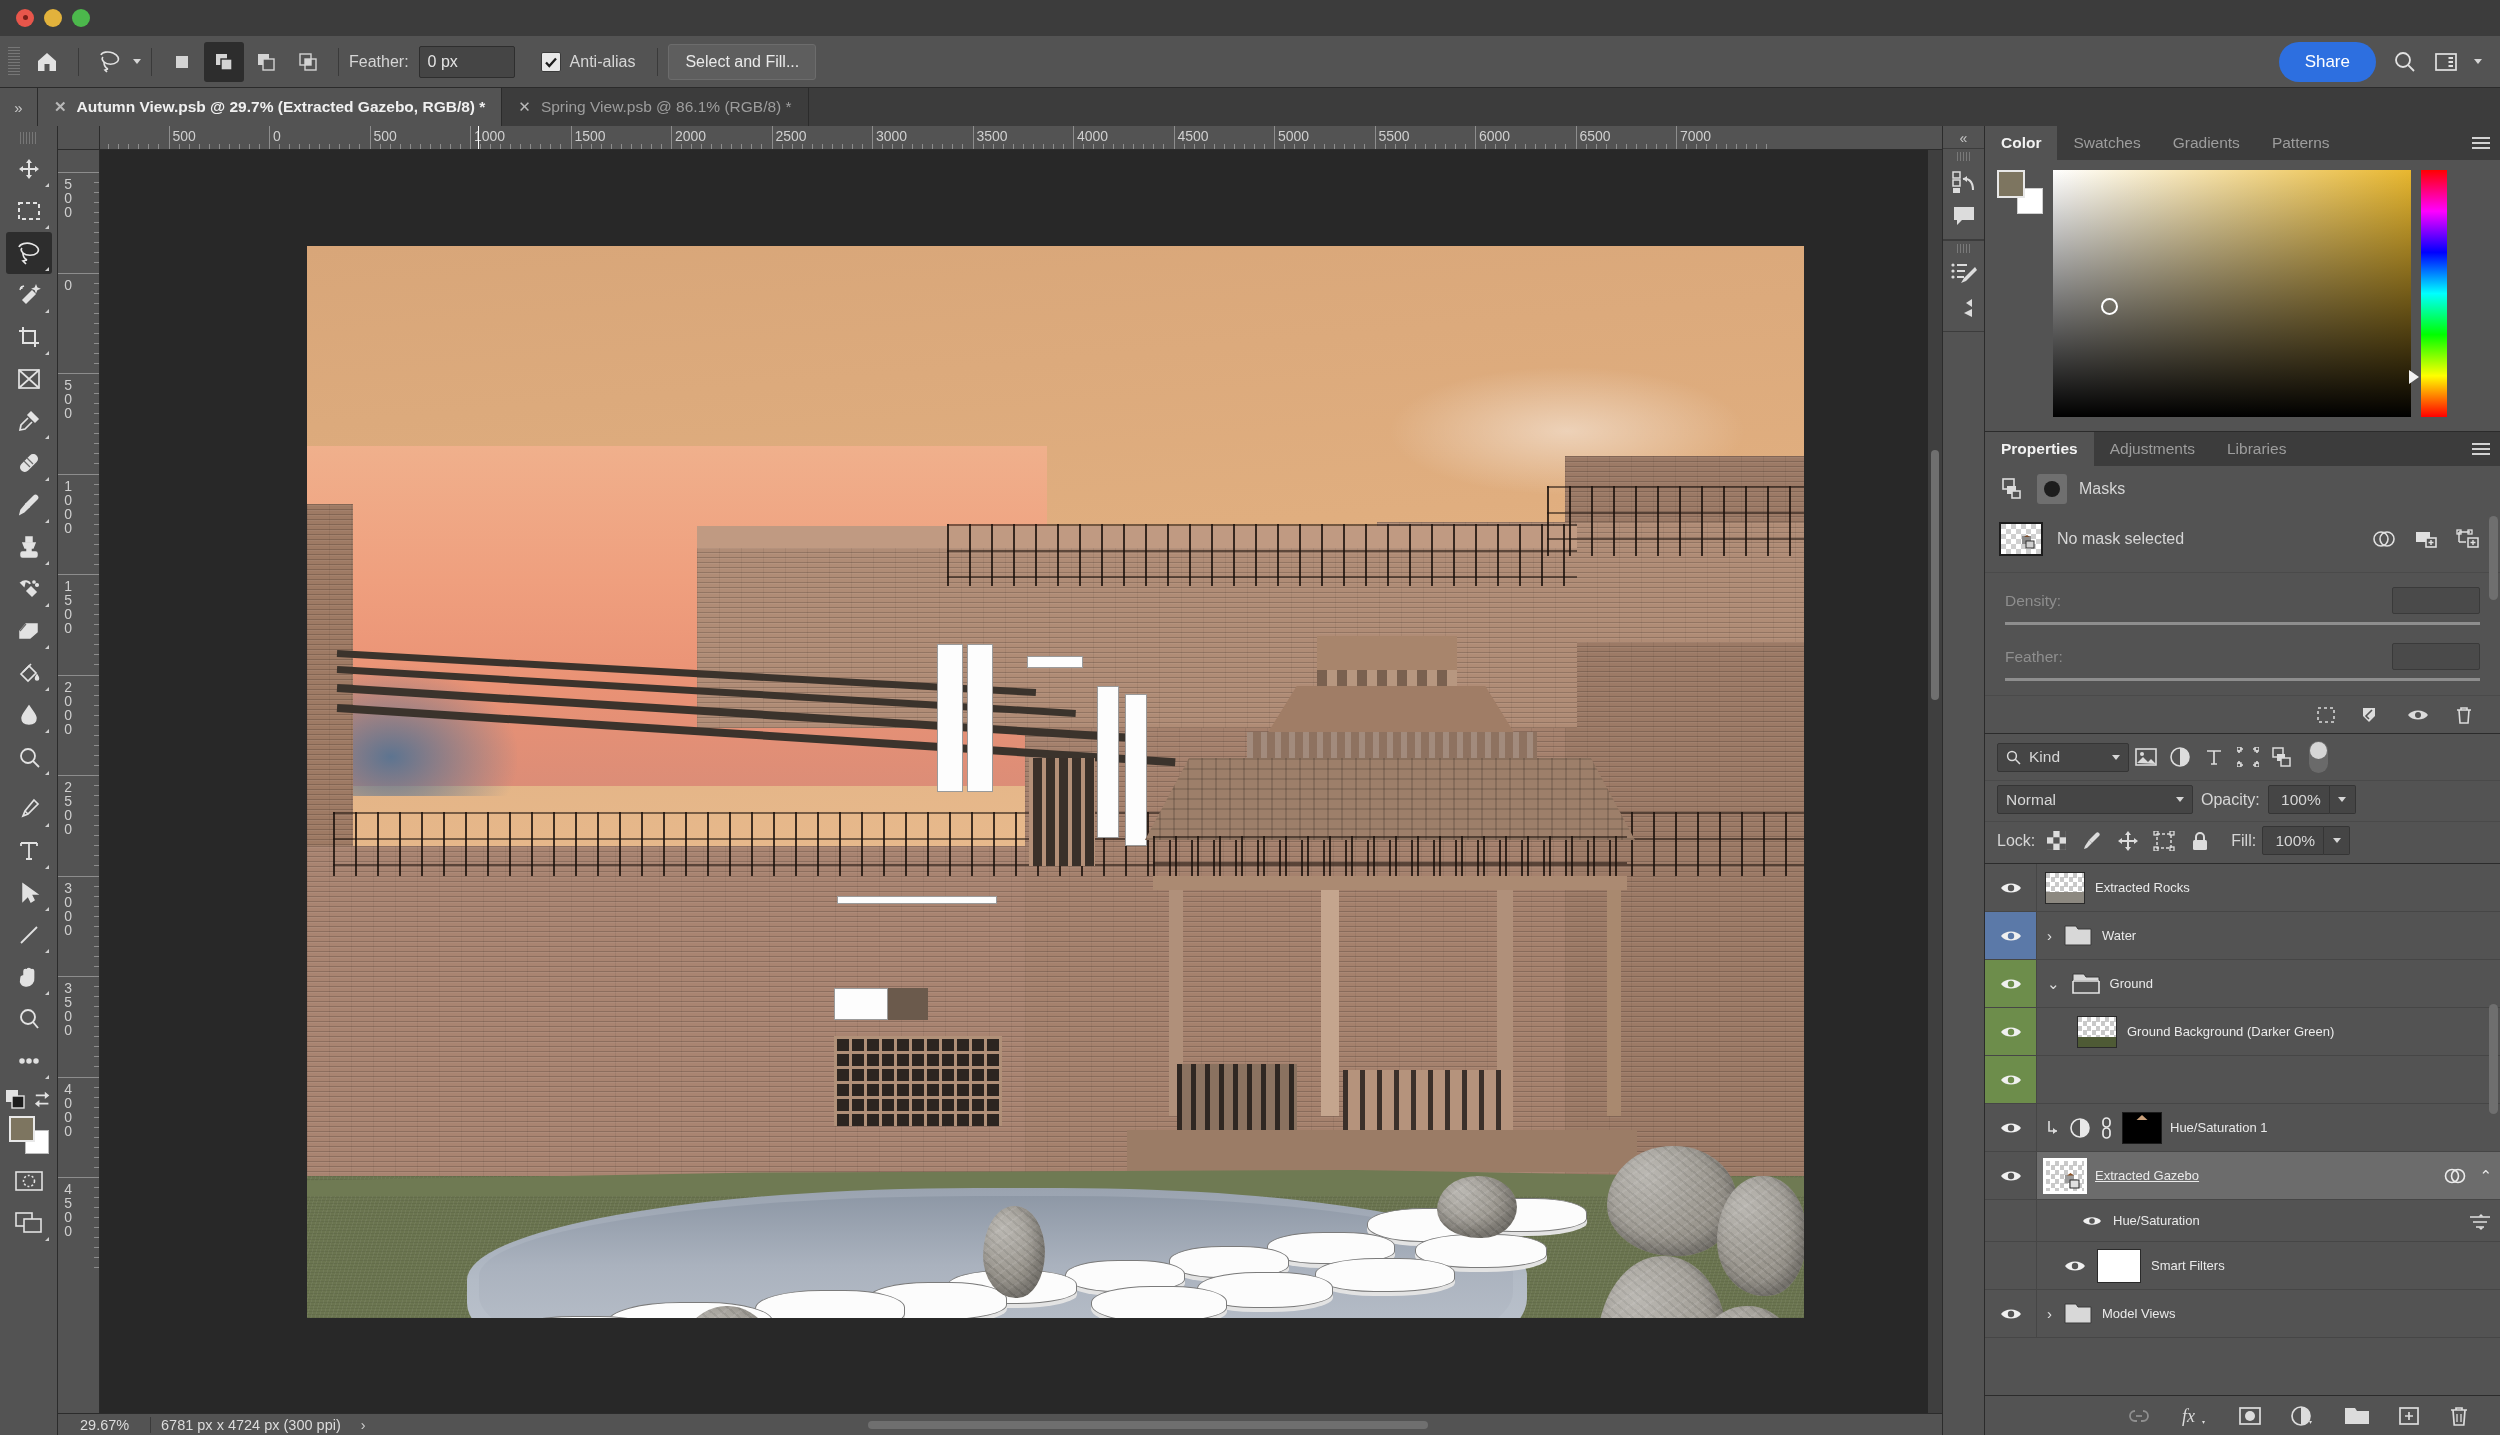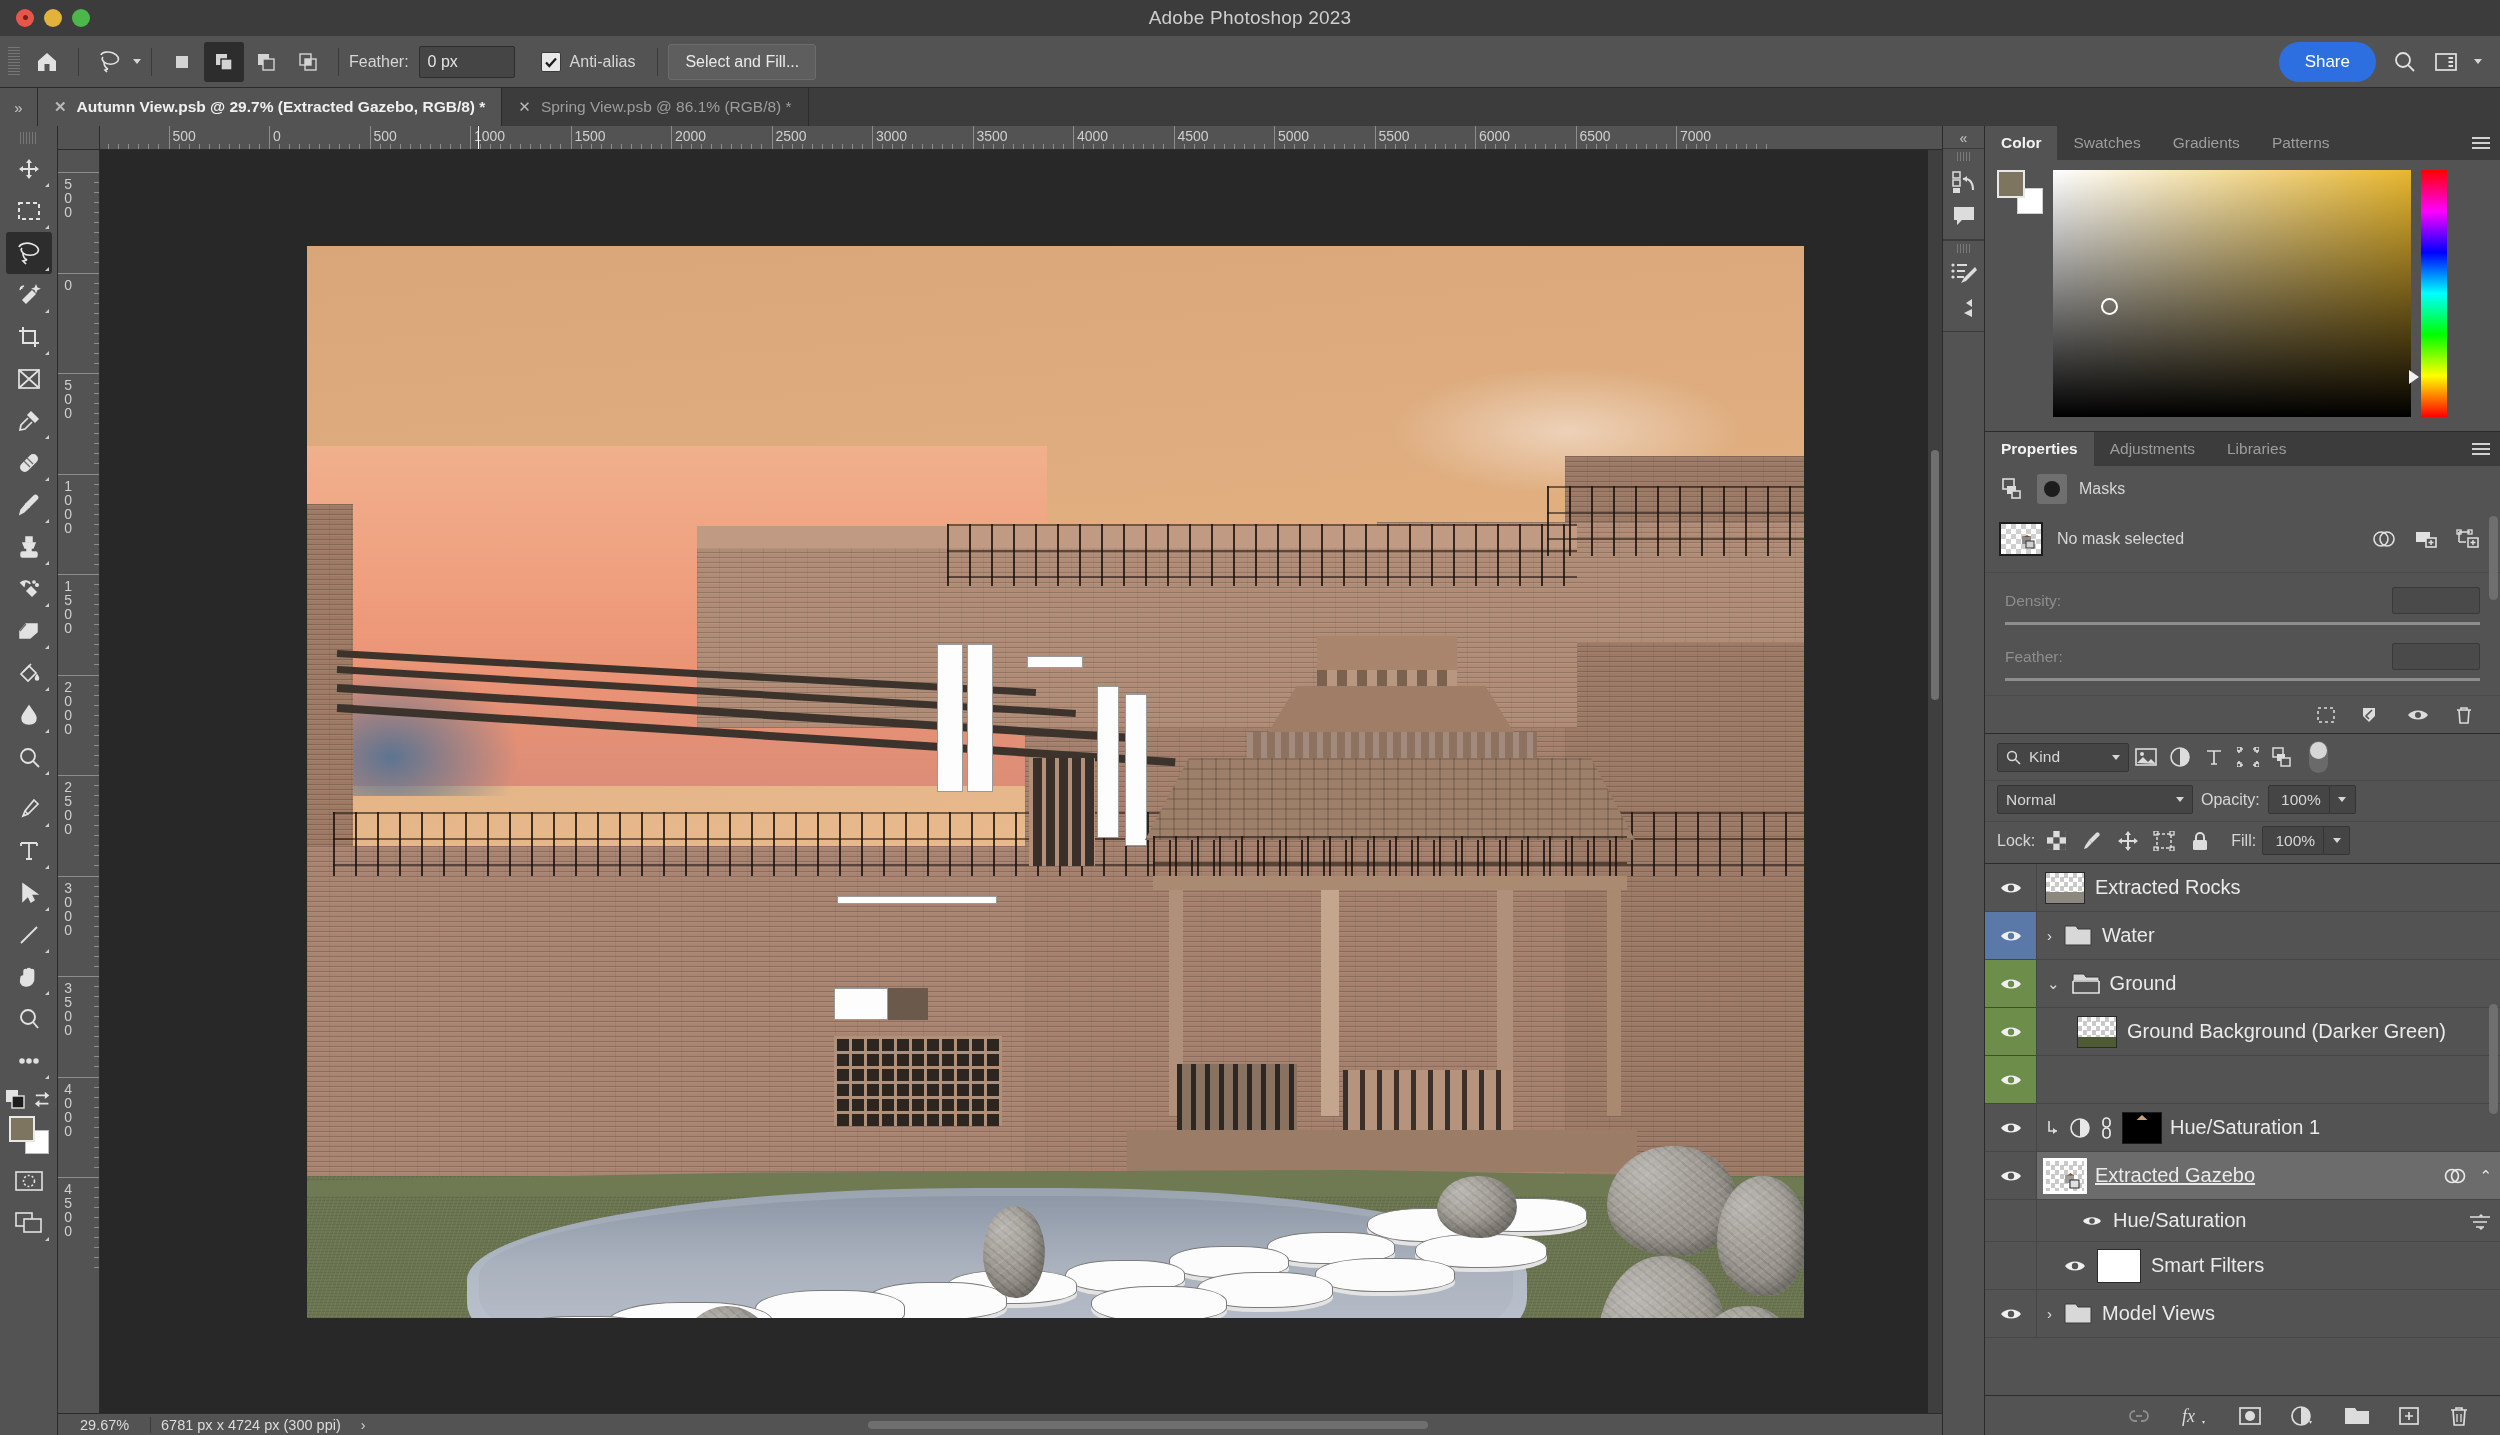--- a/index.html
+++ b/index.html
@@ -319,21 +319,21 @@
   }
   .eye-cell.blue{ background:#5b79a8; }
   .eye-cell.green{ background:#6d8d4b; }
   .lrow-content{ display:flex; align-items:center; gap:10px; padding-left:8px; flex:1; min-width:0; }
   .lthumb{
     width:40px;height:32px;border:1px solid #2a2a2a; flex:0 0 auto; position:relative;
     background: repeating-conic-gradient(#ffffff 0 25%, #c9c9c9 0 50%) 0 0/9px 9px;
   }
   .lthumb.selected{ outline:3px solid #ffffff; outline-offset:-1px; border-color:#2a2a2a; }
   .lthumb .content{ position:absolute; inset:0; }
-  .lname{ font-size:20px; color:#eaeaea; white-space:nowrap; }
+  .lname{ font-size:13px; color:#eaeaea; white-space:nowrap; }
   .lname.underline{ text-decoration:underline; }
   .folder{ width:28px;height:21px; flex:0 0 auto; }
   .disc{ width:22px;height:22px; flex:0 0 auto; }
   .lrow-right{ margin-left:auto; display:flex; align-items:center; gap:12px; padding-right:8px; }
   .lrow .indent{ width:22px; flex:0 0 auto; }
   .lay-footer{
     height:40px; border-top:1px solid #2b2b2b; display:flex; align-items:center;
     justify-content:flex-end; gap:28px; padding-right:30px; background:#535353;
   }
   .lscroll{ position:absolute; right:2px; top:140px; width:9px; height:110px; background:#6f6f6f; border-radius:5px; }
@@ -346,21 +346,20 @@
 <div class="app">
 
   <div class="titlebar">
     <div class="traffic">
       <div class="tl r">
           <span class="dot"></span>
         </div>
       <div class="tl y"></div>
       <div class="tl g"></div>
     </div>
-    <div class="apptitle">Adobe Photoshop 2023</div>
   </div>
 
   <div class="optionsbar">
     <div class="grip"></div>
 
     <div class="ob-btn">
       <svg width="24" height="24" viewBox="0 0 24 24">
           <path d="M3 11 L12 3 L21 11 L21 21 L14.5 21 L14.5 14 L9.5 14 L9.5 21 L3 21 Z" fill="#e2e2e2" stroke="none"></path>
         </svg>
     </div>

